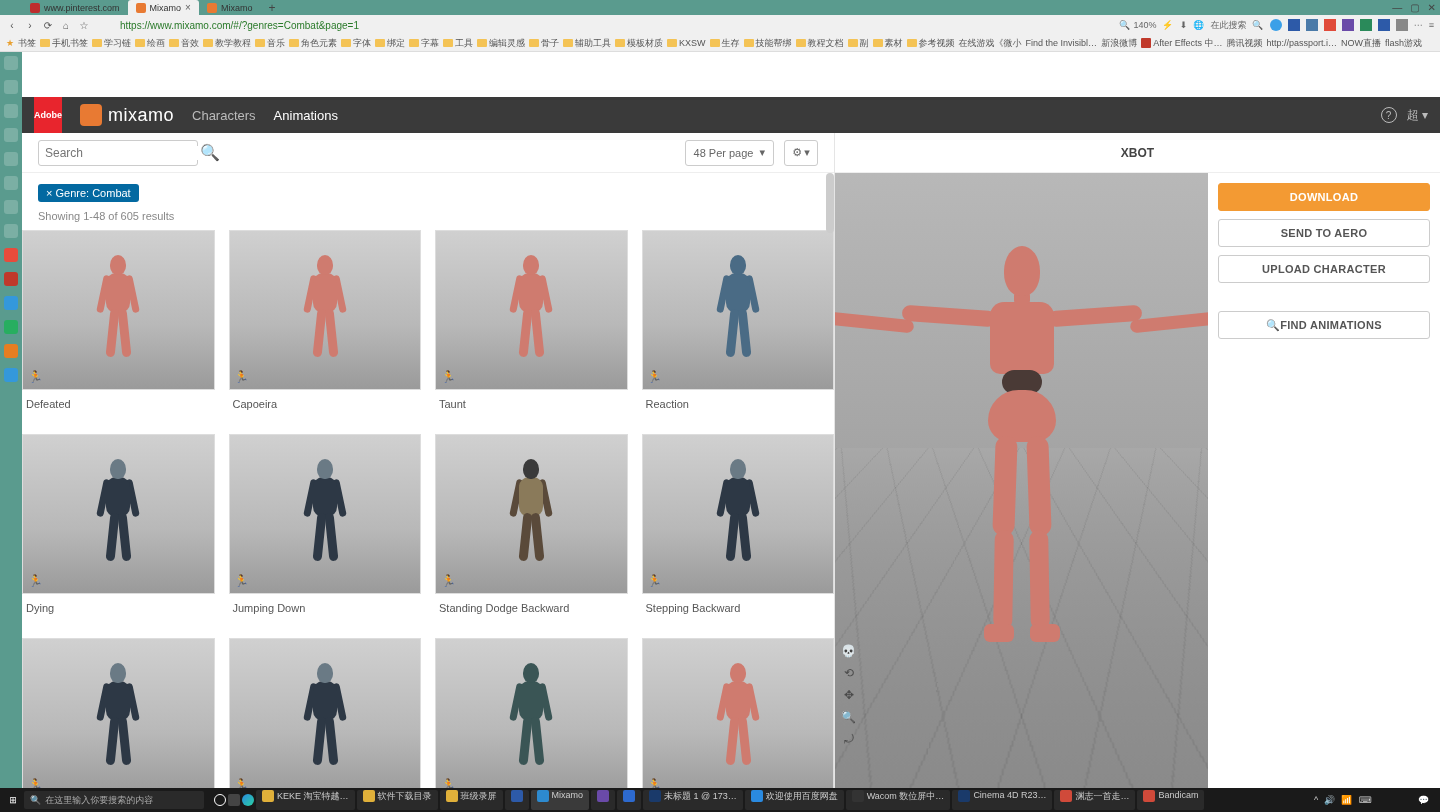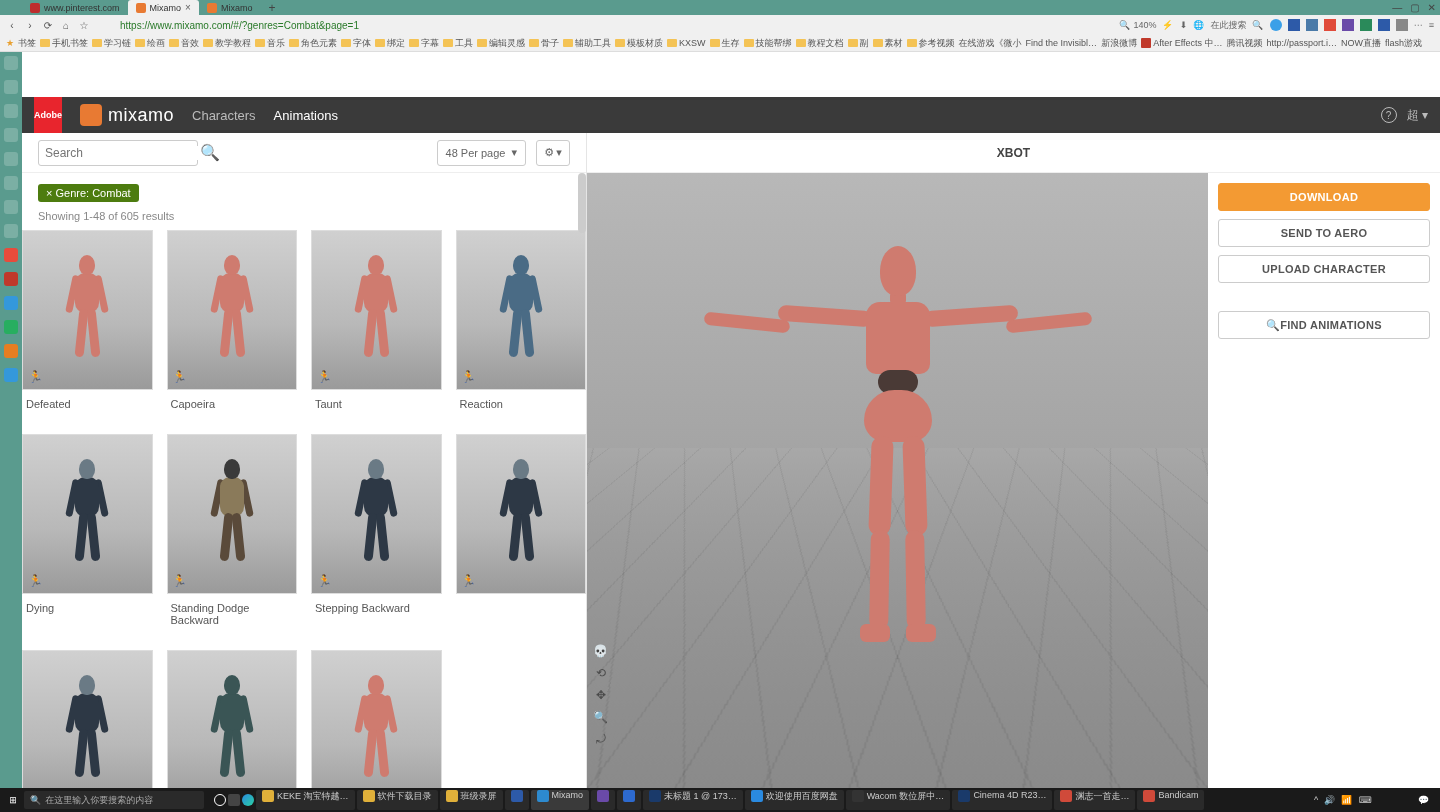--- a/index.html
+++ b/index.html
@@ -43,30 +43,30 @@
 .mixamo-text { color: #fff; font-size: 18px; font-weight: 300; letter-spacing: 0.5px; }
 .nav-link { color: #bbb; font-size: 13px; }
 .nav-link.active { color: #fff; }
 .header-spacer { flex: 1; }
 .header-right { display: flex; gap: 10px; align-items: center; color: #bbb; font-size: 12px; }
 .help-ico { width: 16px; height: 16px; border: 1.5px solid #bbb; border-radius: 50%; display: inline-flex; align-items: center; justify-content: center; font-size: 10px; }
 
 .app-body { flex: 1; display: flex; overflow: hidden; }
 
 
-.browse-panel { width: 564px; display: flex; flex-direction: column; background: #fff; position: relative; }
+.browse-panel { width: 812px; display: flex; flex-direction: column; background: #fff; position: relative; }
 .browse-toolbar { height: 40px; display: flex; align-items: center; padding: 0 16px; gap: 10px; border-bottom: 1px solid #eee; }
 .search-box { width: 160px; height: 26px; border: 1px solid #ccc; border-radius: 3px; display: flex; align-items: center; padding: 0 6px; }
 .search-box input { border: none; outline: none; flex: 1; font-size: 12px; color: #666; }
 .tb-spacer { flex: 1; }
 .per-page { height: 26px; border: 1px solid #ccc; border-radius: 3px; padding: 0 8px; font-size: 11px; color: #666; display: flex; align-items: center; gap: 6px; }
 .gear-btn { width: 34px; height: 26px; border: 1px solid #ccc; border-radius: 3px; display: flex; align-items: center; justify-content: center; gap: 2px; color: #666; font-size: 11px; }
 
 .filter-bar { padding: 10px 16px 4px; }
-.filter-tag { display: inline-block; background: #4d7c0f; color: #fff; font-size: 11px; padding: 3px 8px; border-radius: 3px; }
+.filter-tag { display: inline-block; background: #0369a1; color: #fff; font-size: 11px; padding: 3px 8px; border-radius: 3px; }
 .results-text { padding: 4px 16px 8px; font-size: 11px; color: #888; }
 
 .grid-scroll { flex: 1; overflow-y: auto; padding: 0 0 16px; }
 .grid { display: grid; grid-template-columns: repeat(4, 1fr); gap: 14px; }
 .card { display: flex; flex-direction: column; }
 .card-thumb { width: 100%; height: 160px; background: linear-gradient(#d0d0d0, #b8b8b8 60%, #9a9a9a); position: relative; border: 1px solid #ddd; }
 .card-thumb::after { content: "🏃"; position: absolute; left: 5px; bottom: 5px; font-size: 12px; color: #888; }
 .figure { position: absolute; left: 50%; top: 50%; transform: translate(-50%, -50%); width: 50px; height: 110px; }
 .fig-head { width: 16px; height: 20px; border-radius: 50% 50% 45% 45%; position: absolute; left: 17px; top: 0; }
 .fig-torso { width: 24px; height: 40px; border-radius: 10px; position: absolute; left: 13px; top: 18px; }
@@ -429,20 +429,33 @@
                 <div class="figure c-navy">
                   <div class="fig-larm"></div>
                   <div class="fig-rarm"></div>
                   <div class="fig-torso"></div>
                   <div class="fig-head"></div>
                   <div class="fig-lleg"></div>
                   <div class="fig-rleg"></div>
                 </div>
               </div>
               <div class="card-label">Dying</div>
+            </div>
+            <div class="card">
+              <div class="card-thumb">
+                <div class="figure c-navy">
+                  <div class="fig-larm"></div>
+                  <div class="fig-rarm"></div>
+                  <div class="fig-torso"></div>
+                  <div class="fig-head"></div>
+                  <div class="fig-lleg"></div>
+                  <div class="fig-rleg"></div>
+                </div>
+              </div>
+              <div class="card-label">Jumping Down</div>
             </div>
             <div class="card">
               <div class="card-thumb">
                 <div class="figure c-tan">
                   <div class="fig-larm"></div>
                   <div class="fig-rarm"></div>
                   <div class="fig-torso"></div>
                   <div class="fig-head"></div>
                   <div class="fig-lleg"></div>
                   <div class="fig-rleg"></div>

